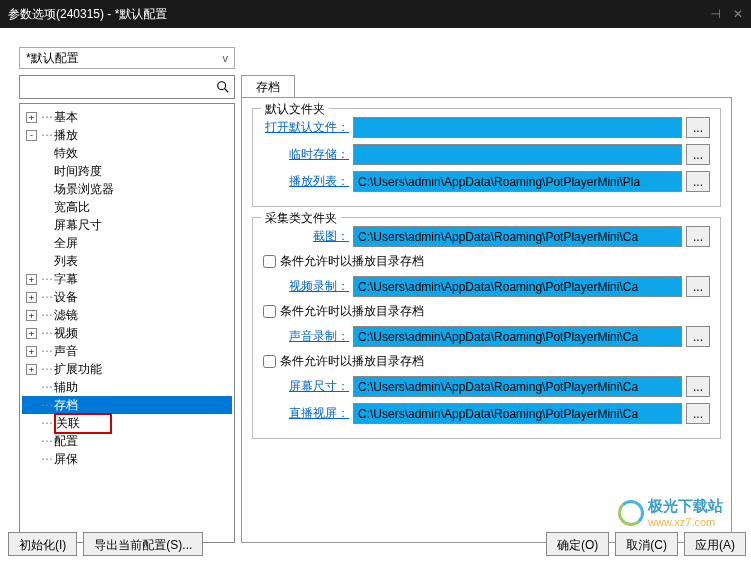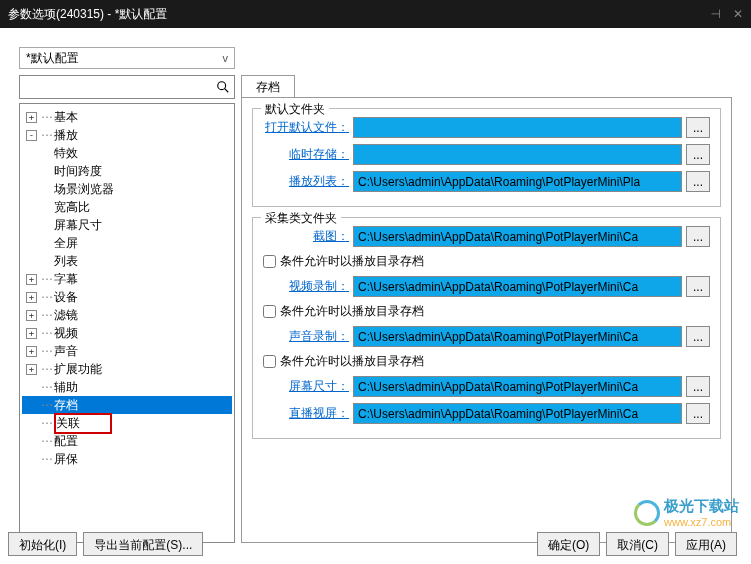--- a/index.html
+++ b/index.html
@@ -43,25 +43,25 @@
 
 .field-row { display: flex; align-items: center; margin-bottom: 6px; gap: 4px; }
 .field-label { width: 86px; text-align: right; color: #0066cc; text-decoration: underline; cursor: pointer; }
 .field-label-colon { color: #0066cc; }
 .field-input { flex: 1; height: 21px; border: 1px solid #888; padding: 2px 4px; background: #0ea5e9; overflow: hidden; text-overflow: ellipsis; white-space: nowrap; }
 .browse-btn { width: 24px; height: 21px; border: 1px solid #888; background: #efefef; display: flex; align-items: center; justify-content: center; cursor: pointer; }
 
 .checkbox-row { display: flex; align-items: center; margin-bottom: 6px; gap: 4px; }
 .checkbox-row input { width: 13px; height: 13px; }
 
-.footer { position: absolute; bottom: 8px; left: 8px; right: 14px; display: flex; justify-content: space-between; }
+.footer { position: absolute; bottom: 8px; left: 8px; right: 5px; display: flex; justify-content: space-between; }
 .footer-left, .footer-right { display: flex; gap: 6px; }
 .btn { border: 1px solid #888; background: #efefef; padding: 4px 10px; cursor: pointer; min-width: 60px; text-align: center; height: 24px; }
 
-.watermark { position: absolute; right: 12px; bottom: 36px; display: flex; align-items: center; gap: 4px; opacity: 0.85; pointer-events: none; }
+.watermark { position: absolute; right: 28px; bottom: 36px; display: flex; align-items: center; gap: 4px; opacity: 0.85; pointer-events: none; }
 .watermark-icon { width: 26px; height: 26px; border-radius: 50%; border: 3px solid #2aa8d8; border-left-color: #8bc34a; border-bottom-color: #8bc34a; }
 .watermark-text1 { color: #1a8fc4; font-size: 15px; font-weight: bold; }
 .watermark-text2 { color: #f5a623; font-size: 11px; }
 </style>
 </head>
 <body>
 
 <div class="titlebar">
   <span class="titlebar-title">参数选项(240315) - *默认配置</span>
   <div class="titlebar-controls">

